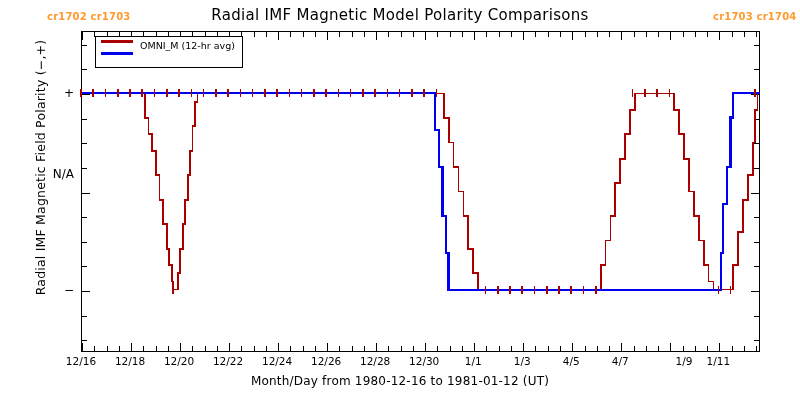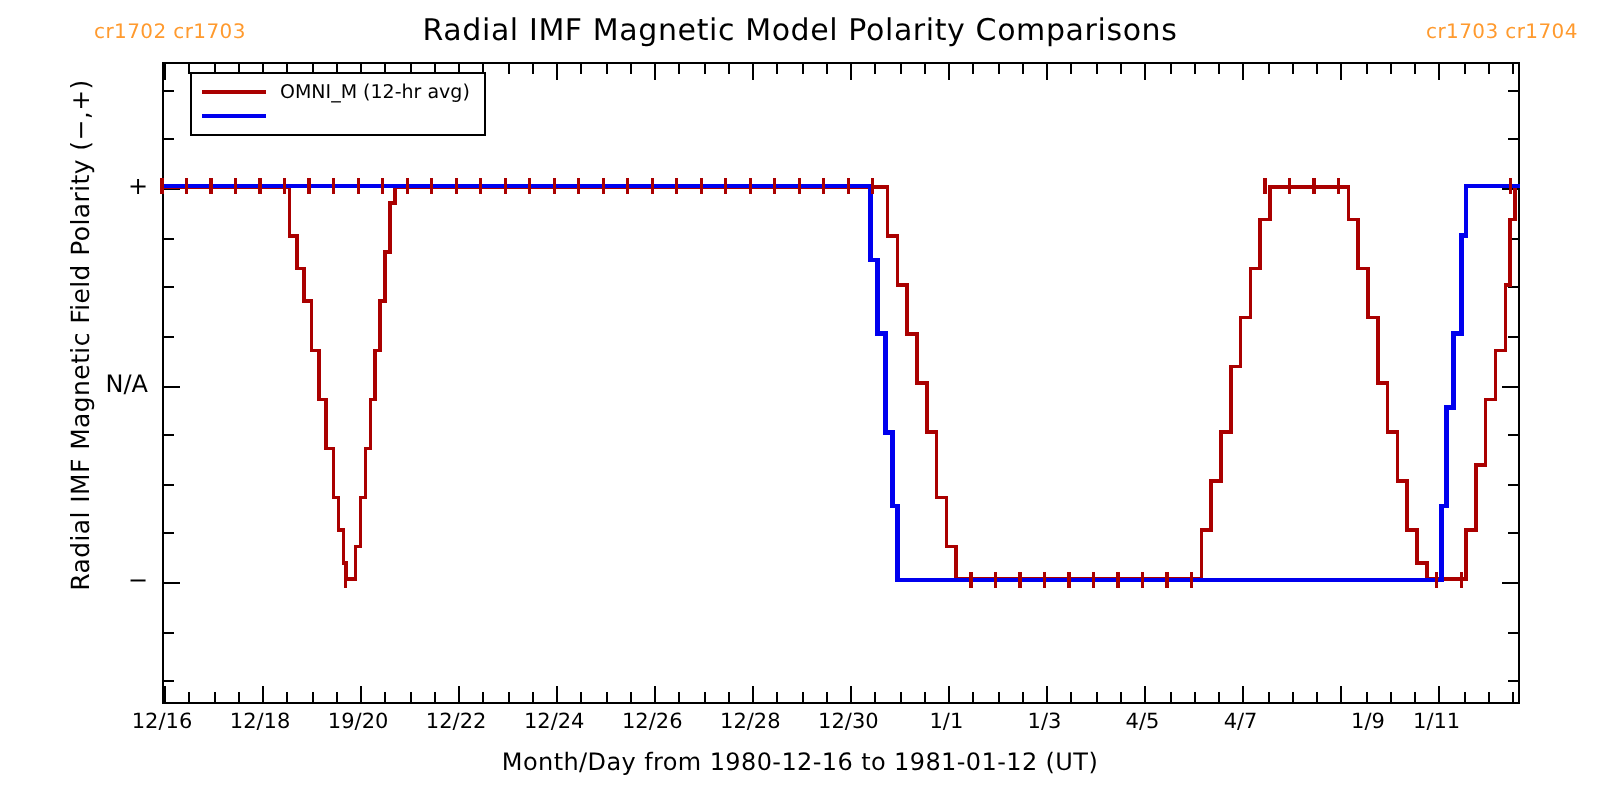--- a/index.html
+++ b/index.html
@@ -1,20 +1,20 @@
 <!DOCTYPE html>
 <html><head>
 <meta charset="utf-8">
 <style>
   html,body{margin:0;padding:0;background:#ffffff;}
   body{width:800px;height:400px;overflow:hidden;
        font-family:"DejaVu Sans","Liberation Sans",sans-serif;}
   #root{position:relative;width:800px;height:400px;background:#ffffff;}
 
-  .cr-label{position:absolute;color:#ff9a2e;font-size:10px;letter-spacing:.2px;white-space:nowrap;}
+  .cr-label{position:absolute;color:#ff9a2e;font-size:10px;letter-spacing:.2px;white-space:nowrap;font-weight:bold;}
   #cr-left{left:47px;top:11px;}
   #cr-right{left:713px;top:11px;}
 
   #plot-title{position:absolute;left:0;top:6px;width:800px;text-align:center;
               font-size:15px;color:#000;letter-spacing:.3px;}
 
   
   #frame{position:absolute;left:81px;top:31px;width:679px;height:321px;
          border:1.5px solid #000;box-sizing:border-box;background:#fff;}
 
@@ -37,21 +37,21 @@
                font-size:12.5px;color:#000;letter-spacing:.2px;
                transform:rotate(-90deg);transform-origin:center center;}
 
   .cr-line{position:absolute;top:31px;height:321px;width:3px;background:#ffa538;}
 
   #svg-data{position:absolute;left:0;top:0;width:800px;height:400px;}
 
   
   #legend{position:absolute;left:95px;top:36px;background:#fff;border:1.2px solid #000;
           padding:3px 7px 3px 5px;box-sizing:border-box;}
-  .leg-row{display:flex;align-items:center;height:12px;}
+  .leg-row{display:flex;height:12px;}
   .leg-swatch{width:32px;height:2.5px;margin-right:7px;flex:0 0 auto;}
   .leg-text{font-size:9.5px;color:#000;white-space:nowrap;
             font-family:"DejaVu Sans","Liberation Sans",sans-serif;}
 </style>
 </head>
 <body>
 
 <div id="root">
 
   <div class="cr-label" id="cr-left">cr1702 cr1703</div>
@@ -265,28 +265,28 @@
       <span class="leg-swatch" id="leg-sw-0" style="background: rgb(170, 0, 0);"></span>
       <span class="leg-text">OMNI_M (12-hr avg)</span>
     </div>
     <div class="leg-row">
       <span class="leg-swatch" id="leg-sw-1" style="background: rgb(0, 0, 238);"></span>
     </div>
   </div>
 
 <div class="xlab" style="left: 81px;">12/16</div>
     <div class="xlab" style="left: 130.025px;">12/18</div>
-    <div class="xlab" style="left: 179.051px;">19/20</div>
+    <div class="xlab" style="left: 179.051px;">12/20</div>
     <div class="xlab" style="left: 228.076px;">12/22</div>
     <div class="xlab" style="left: 277.101px;">12/24</div>
     <div class="xlab" style="left: 326.126px;">12/26</div>
     <div class="xlab" style="left: 375.152px;">12/28</div>
     <div class="xlab" style="left: 424.177px;">12/30</div>
     <div class="xlab" style="left: 473.202px;">1/1</div>
     <div class="xlab" style="left: 522.227px;">1/3</div>
     <div class="xlab" style="left: 571.253px;">4/5</div>
     <div class="xlab" style="left: 620.278px;">4/7</div>
     <div class="xlab" style="left: 684px;">1/9</div>
     <div class="xlab" style="left: 718.329px;">1/11</div>
     <div class="ylab" style="top: 93.0337px; left: 36px; width: 38px;">+</div>
-    <div class="ylab" style="top: 192px; left: 36px; width: 38px;">N/A</div>
+    <div class="ylab" style="top: 174px; left: 36px; width: 38px;">N/A</div>
     <div class="ylab" style="top: 289.966px; left: 36px; width: 38px;">−</div>
   </div>
 
 </body></html>

